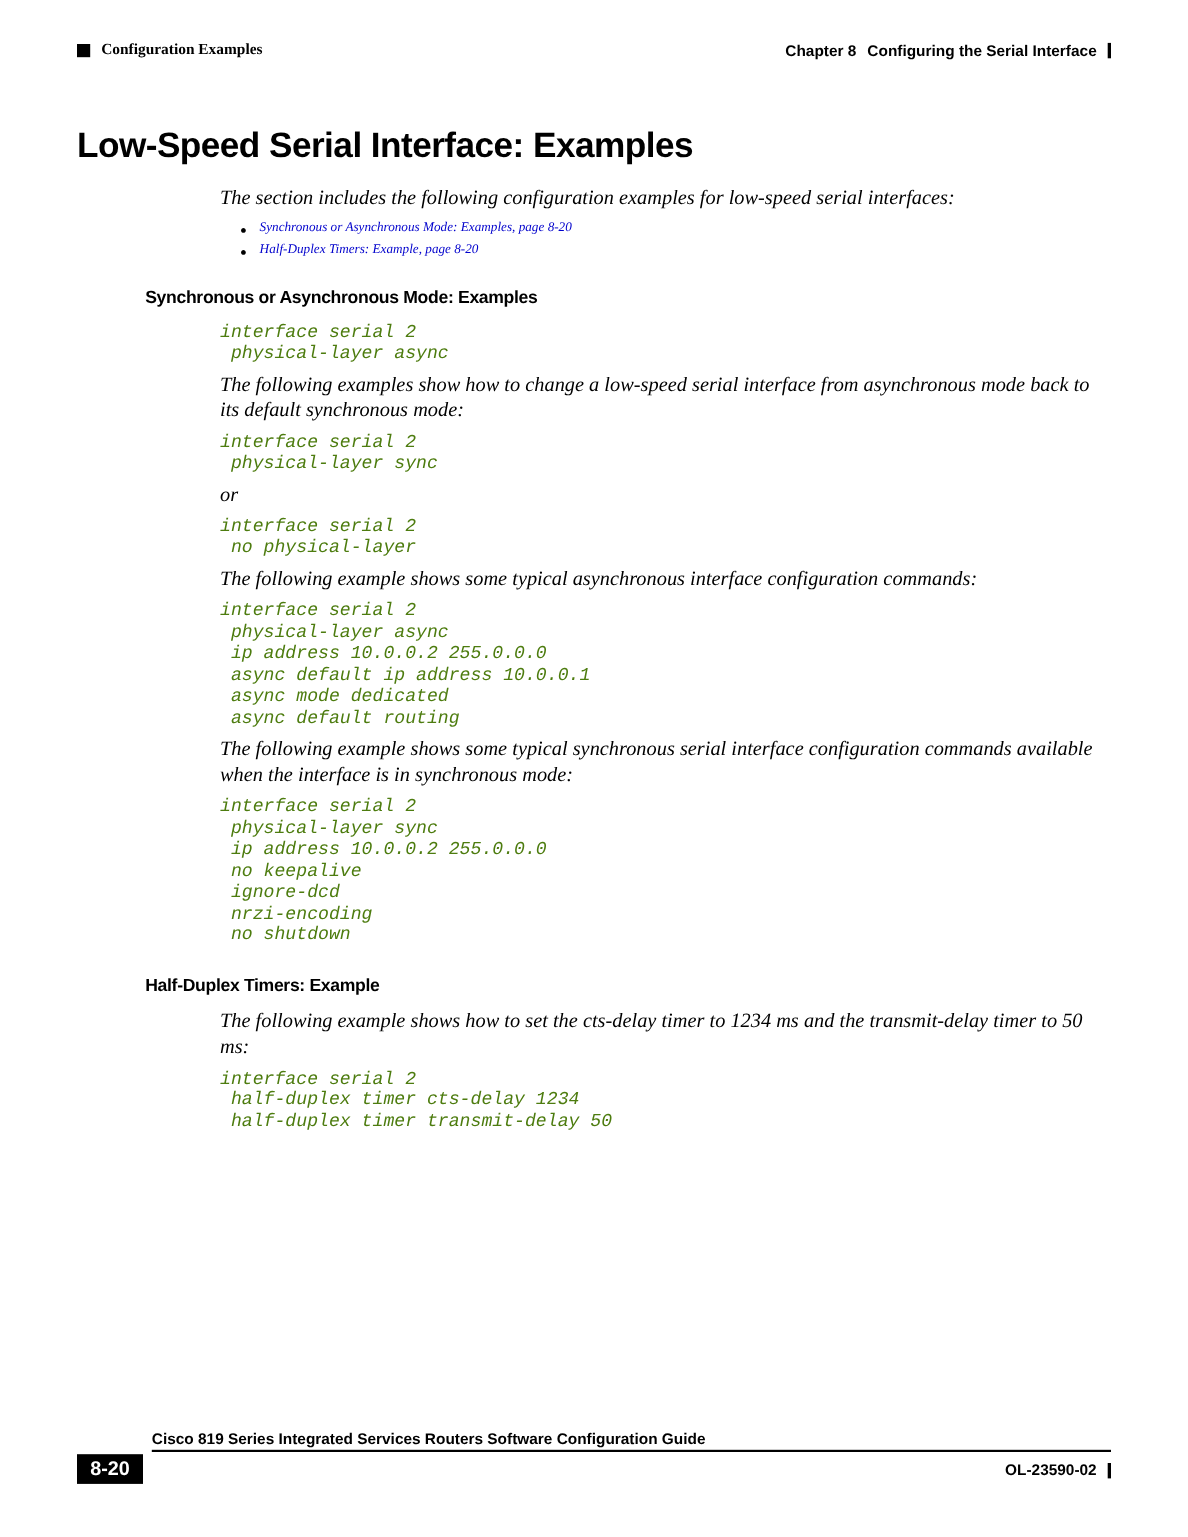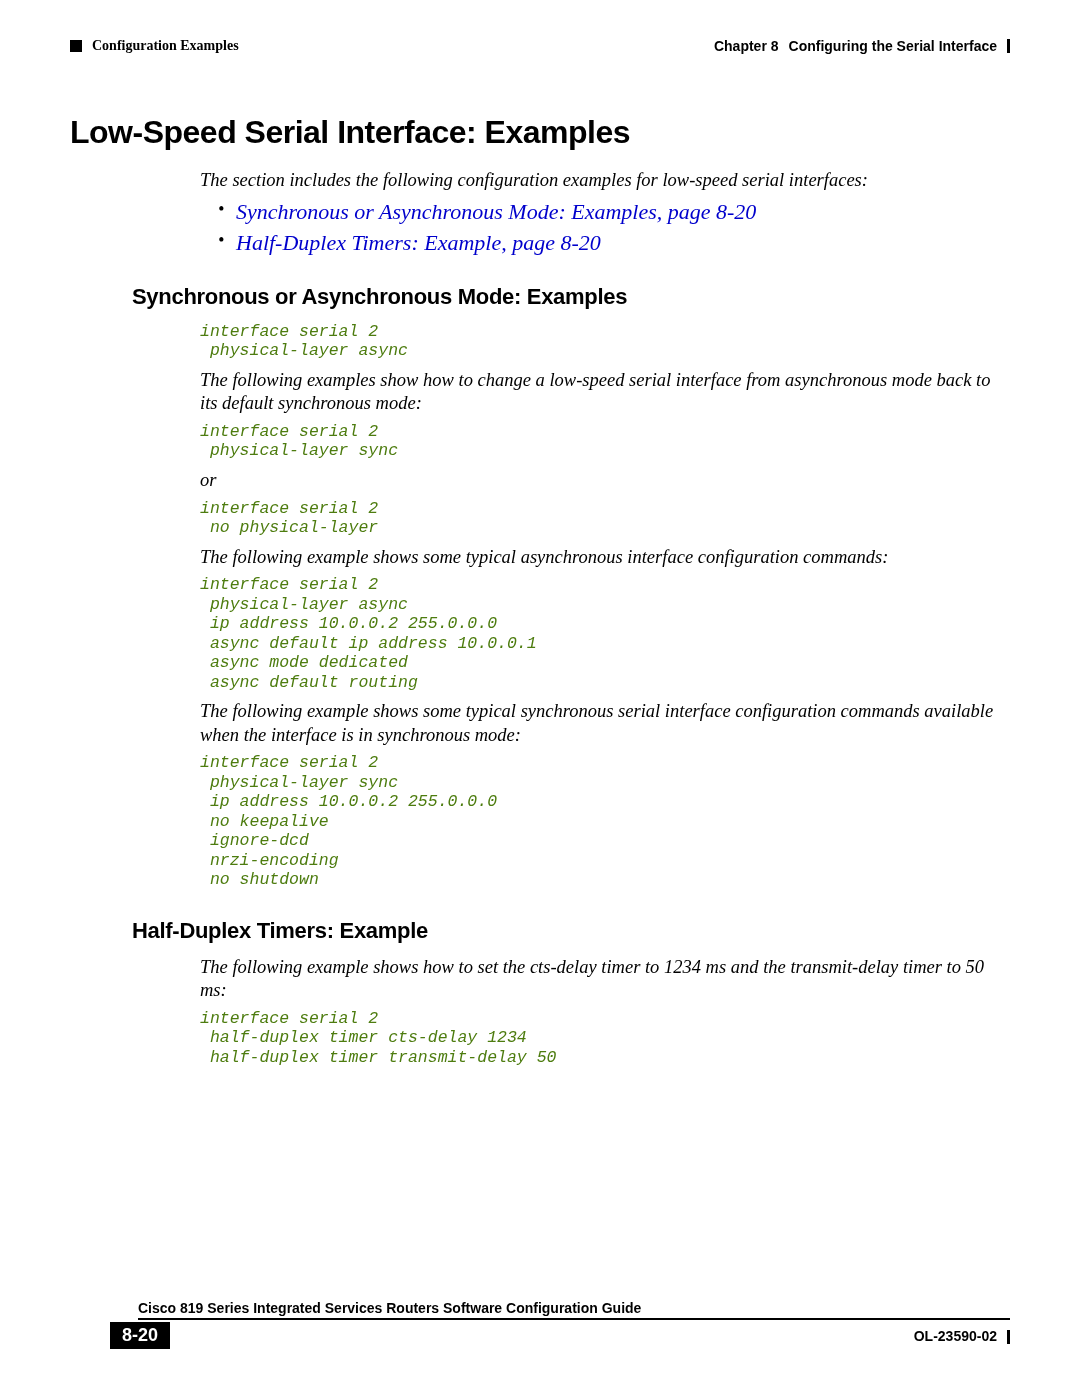--- a/index.html
+++ b/index.html
@@ -45,21 +45,21 @@
   h1 {
     font-family: Arial, Helvetica, sans-serif;
     font-weight: bold;
     font-size: 32px;
     margin: 60px 0 18px 0;
     letter-spacing: -0.5px;
   }
   h2 {
     font-family: Arial, Helvetica, sans-serif;
     font-weight: bold;
-    font-size: 22px;
+    font-size: 16px;
     margin: 28px 0 12px 0;
     letter-spacing: -0.3px;
   }
   .body-indent {
     margin-left: 130px;
     font-style: italic;
   }
   .body-indent2 {
     margin-left: 62px;
   }
@@ -67,21 +67,21 @@
     font-size: 18.5px;
     line-height: 1.28;
     margin: 8px 0 6px 0;
   }
   ul.links {
     list-style: none;
     padding: 0;
     margin: 6px 0 0 18px;
   }
   ul.links li {
-    font-size: 22px;
+    font-size: 12px;
     color: #0000cc;
     margin: 5px 0;
     position: relative;
     padding-left: 18px;
   }
   ul.links li::before {
     content: "•";
     position: absolute;
     left: 0;
     color: #000;
@@ -123,21 +123,20 @@
     margin-top: 2px;
   }
   .page-num-box {
     background: #000;
     color: #fff;
     font-family: Arial, Helvetica, sans-serif;
     font-weight: bold;
     font-size: 18px;
     padding: 3px 12px 3px 12px;
     display: inline-block;
-    margin-left: 40px;
   }
   .doc-id {
     font-family: Arial, Helvetica, sans-serif;
     font-weight: bold;
     font-size: 14px;
     display: flex;
     align-items: flex-end;
   }
   .doc-id .bar { width: 3px; height: 14px; background: #000; margin-left: 10px; }
   a.xref { color: #0000cc; text-decoration: none; }

